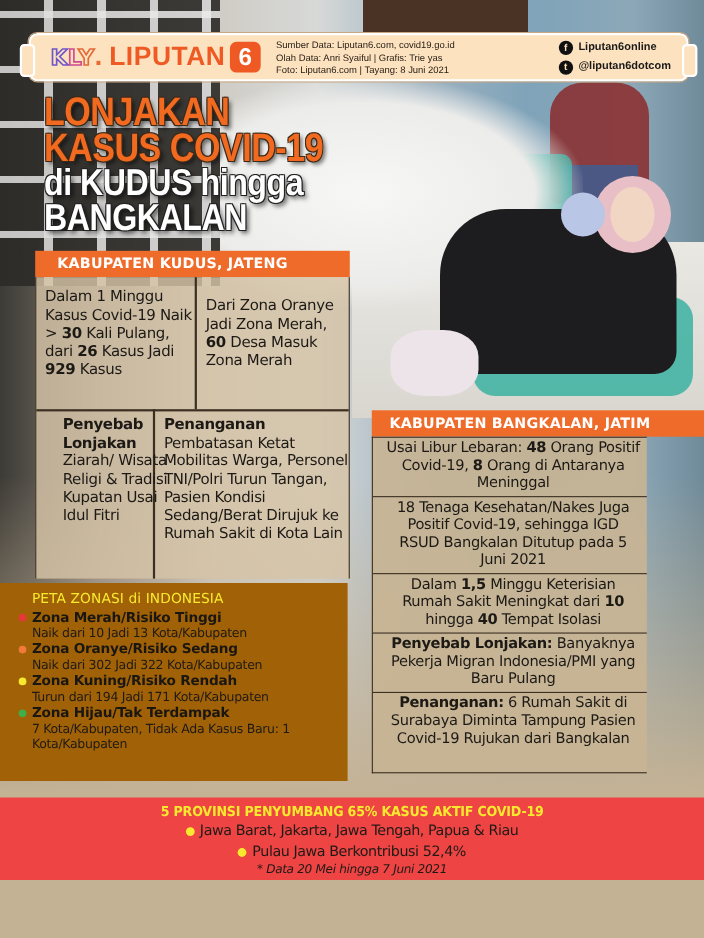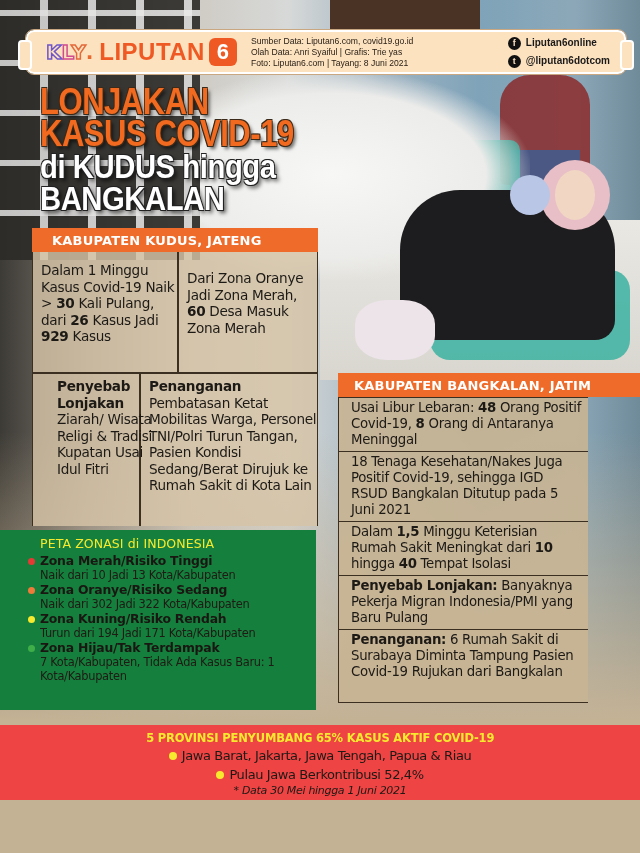--- a/index.html
+++ b/index.html
@@ -170,22 +170,22 @@
   }
   .kcell {
     position:absolute; font-family:"DejaVu Sans", sans-serif; font-size: 13.6px; line-height: 16.5px;
     color:#1d1a16; letter-spacing:-0.3px;
   }
   .kcell b { font-weight: bold; }
 
   
   .zonasi {
     position:absolute; left: 0; top: 530px; width: 316px; height: 180px;
-    background: #15803d;
-    padding: 6px 0 0 40px;
+    background: #a16207;
+    padding: 6px 0 0 29px;
   }
   .zonasi-title {
     font-family:"DejaVu Sans", sans-serif; font-size: 12.5px; color:#f7ea2e; font-weight:normal;
     margin-bottom: 2px; letter-spacing:0.1px;
   }
   .zone-item { position: relative; margin-left: -10px; padding-left: 10px; }
   .zone-dot {
     position:absolute; left:-2px; top:5px; width:7px; height:7px; border-radius:50%;
   }
   .zone-name {
@@ -194,21 +194,21 @@
   }
   .zone-desc {
     font-family:"DejaVu Sans", sans-serif; font-size: 11.4px; line-height: 14px; color:#1f1a14;
     display:block; letter-spacing:-0.3px;
   }
 
   
   .bangkalan-panel {
     position:absolute; left: 338px; top: 397px; width: 250px; height: 306px;
     background: rgba(200,180,148,0.92);
-    border: 1.5px solid #3b2f22; border-right: none;
+    border: 1.5px solid #3b2f22; border-right: none; text-align: center;
   }
   .brow {
     position:relative; border-bottom: 1.5px solid #3b2f22;
     padding: 2px 6px 3px 12px;
     font-family:"DejaVu Sans", sans-serif; font-size: 13.3px; line-height: 16px; color:#1d1a16;
     letter-spacing:-0.3px;
   }
   .brow:last-child { border-bottom:none; }
   .brow b { font-weight: bold; }
 
@@ -353,14 +353,14 @@
 <div class="prov">
   <div><span class="prov-title">5 PROVINSI PENYUMBANG 65% KASUS AKTIF COVID-19</span></div>
   <div class="prov-line">
     <span class="prov-bullet"></span>
     <span>Jawa Barat, Jakarta, Jawa Tengah, Papua &amp; Riau</span>
   </div>
   <div class="prov-line">
     <span class="prov-bullet"></span>
     <span>Pulau Jawa Berkontribusi 52,4%</span>
   </div>
-  <div class="prov-note">* Data 30 Mei hingga 1 Juni 2021</div>
+  <div class="prov-note">* Data 20 Mei hingga 7 Juni 2021</div>
 </div>
 
 </body></html>

